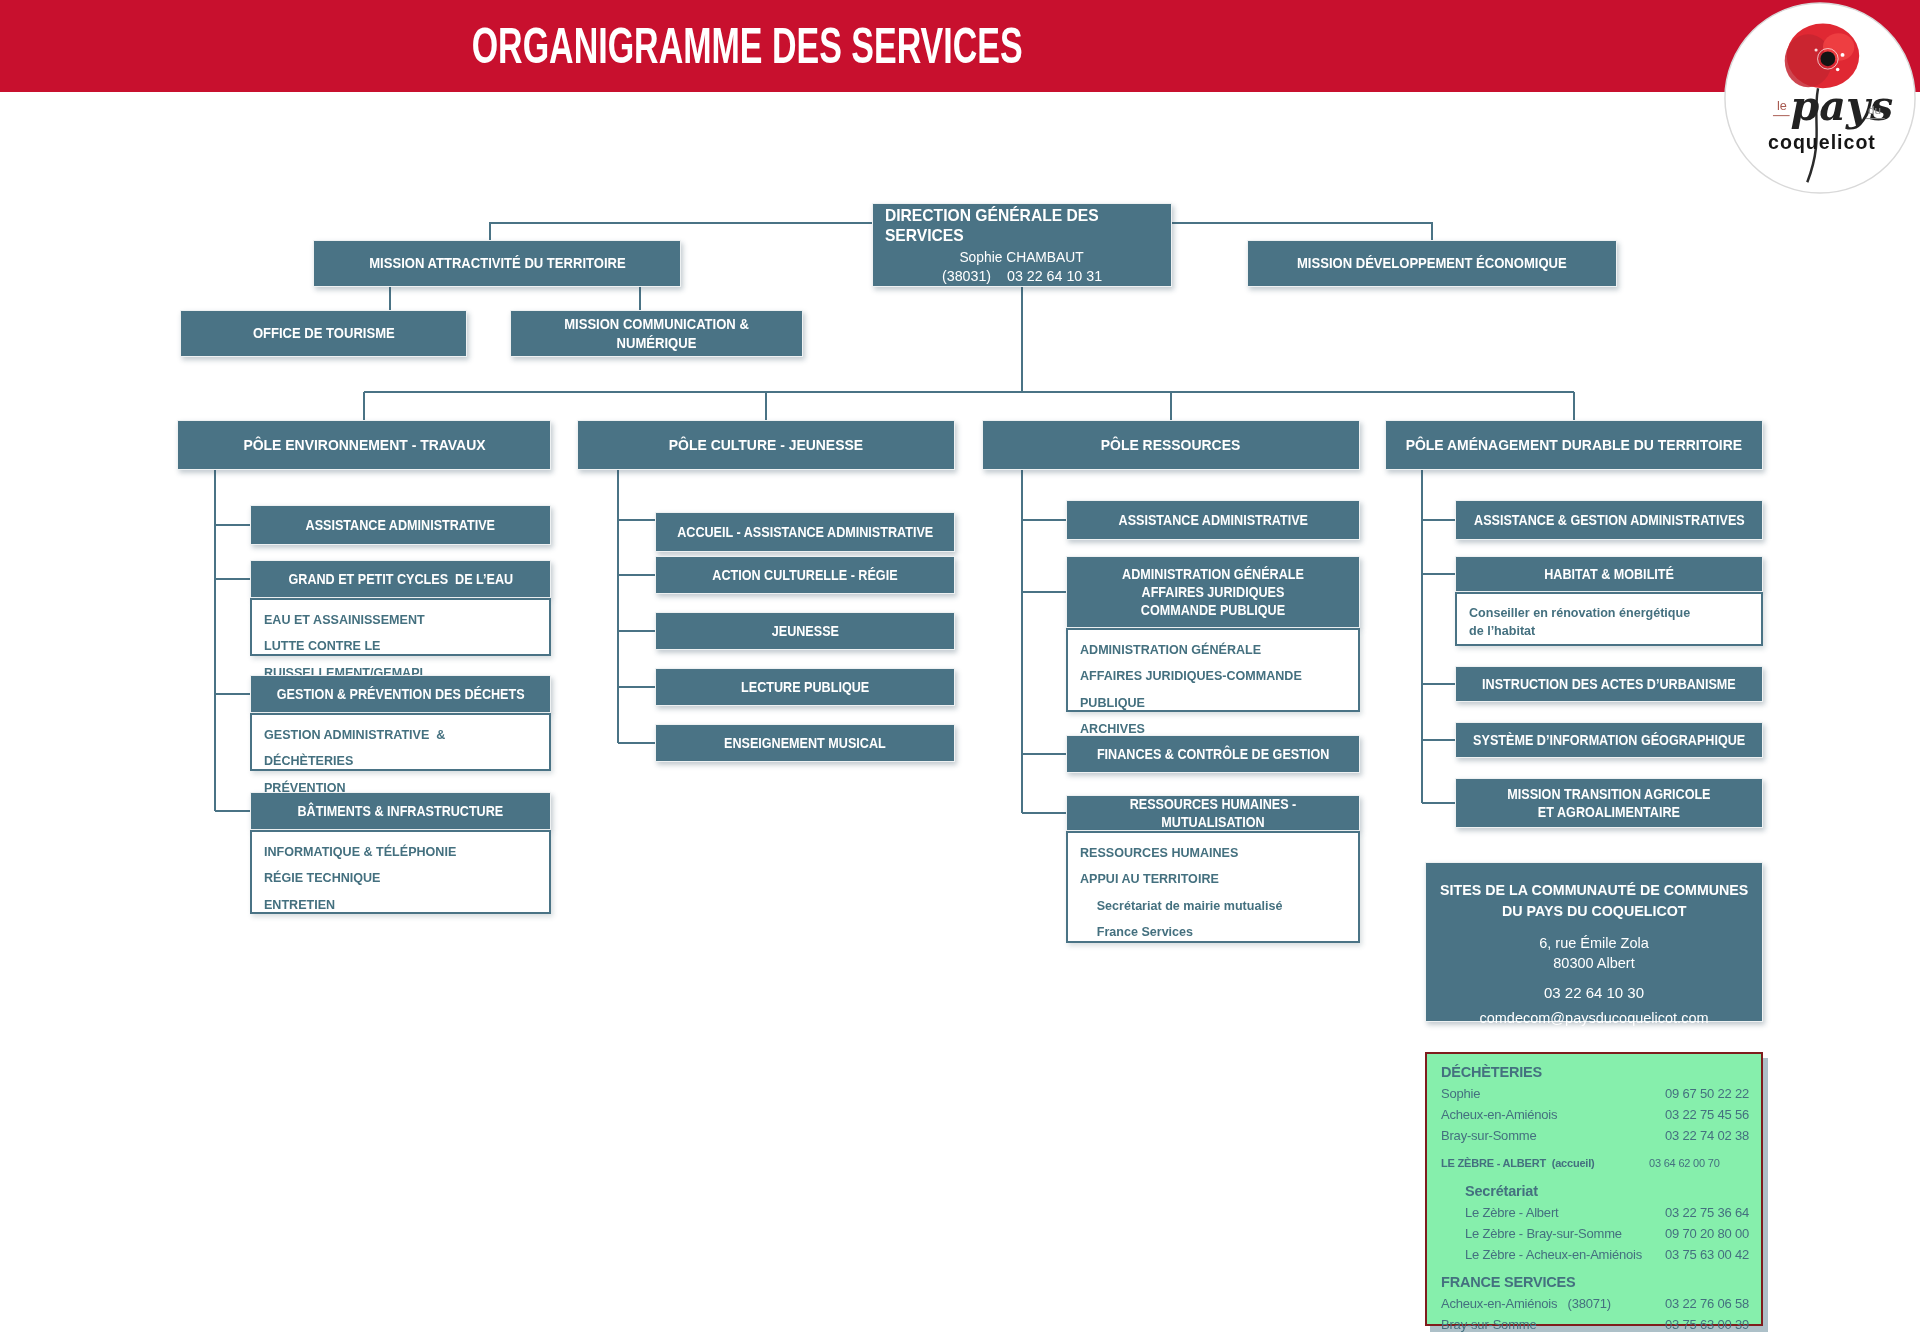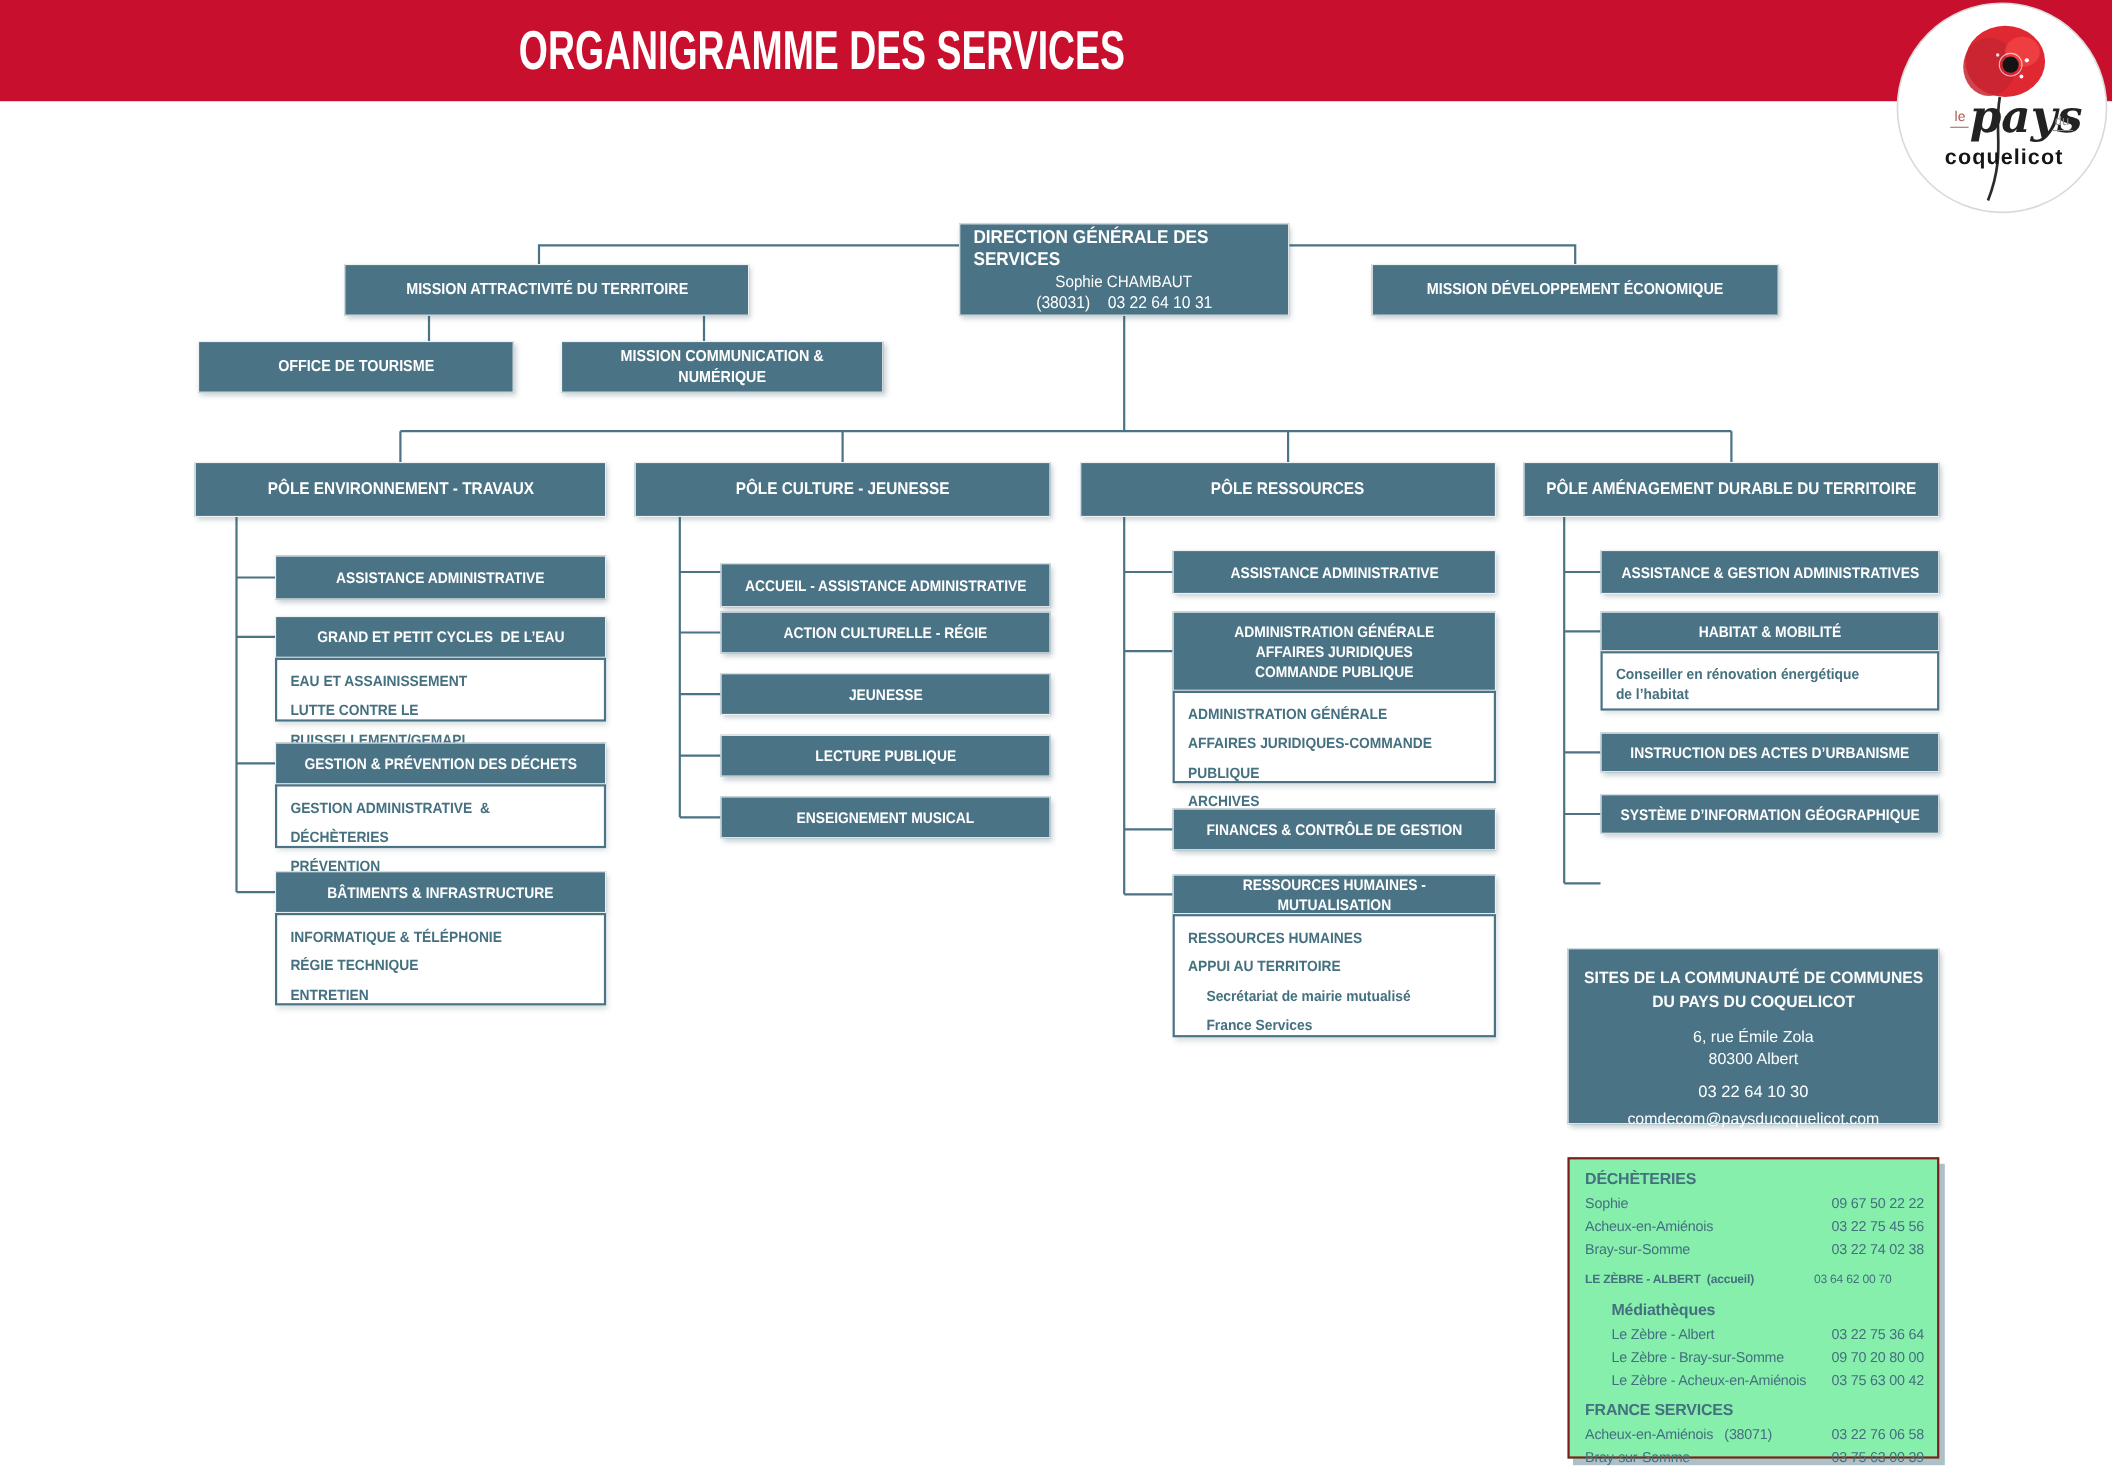--- a/index.html
+++ b/index.html
@@ -208,20 +208,24 @@
   <div class="wbox" style="left:1455px;top:592px;width:308px;height:54px;">
     <div class="item two">Conseiller en rénovation énergétique
 de l’habitat</div>
   </div>
   <div class="box fs14" style="left:1455px;top:666px;width:308px;height:36px;">
     <span class="lbl">INSTRUCTION DES ACTES D’URBANISME</span>
   </div>
   <div class="box fs14" style="left:1455px;top:722px;width:308px;height:36px;">
     <span class="lbl">SYSTÈME D’INFORMATION GÉOGRAPHIQUE</span>
   </div>
+  <div class="box fs14" style="left:1455px;top:778px;width:308px;height:50px;">
+    <span class="lbl">MISSION TRANSITION AGRICOLE
+ET AGROALIMENTAIRE</span>
+  </div>
 
   <div class="sites" style="left:1425px;top:862px;width:338px;height:160px;">
     <div class="st">SITES DE LA COMMUNAUTÉ DE COMMUNES
 DU PAYS DU COQUELICOT</div>
     <div class="sa">6, rue Émile Zola
 80300 Albert</div>
     <div class="sp">03 22 64 10 30</div>
     <div class="se">comdecom@paysducoquelicot.com</div>
   </div>
 
@@ -236,21 +240,21 @@
       <span class="ph">03 22 75 45 56</span>
     </div>
     <div class="c-row">
       <span class="lb">Bray-sur-Somme</span>
       <span class="ph">03 22 74 02 38</span>
     </div>
     <div class="c-zebre">
       <span class="zl">LE ZÈBRE - ALBERT&nbsp; (accueil)</span>
       <span class="ph">03 64 62 00 70</span>
     </div>
-    <div class="c-title c-ind">Médiathèques</div>
+    <div class="c-title c-ind">Secrétariat</div>
     <div class="c-row c-ind">
       <span class="lb">Le Zèbre - Albert</span>
       <span class="ph">03 22 75 36 64</span>
     </div>
     <div class="c-row c-ind">
       <span class="lb">Le Zèbre - Bray-sur-Somme</span>
       <span class="ph">09 70 20 80 00</span>
     </div>
     <div class="c-row c-ind">
       <span class="lb">Le Zèbre - Acheux-en-Amiénois</span>

